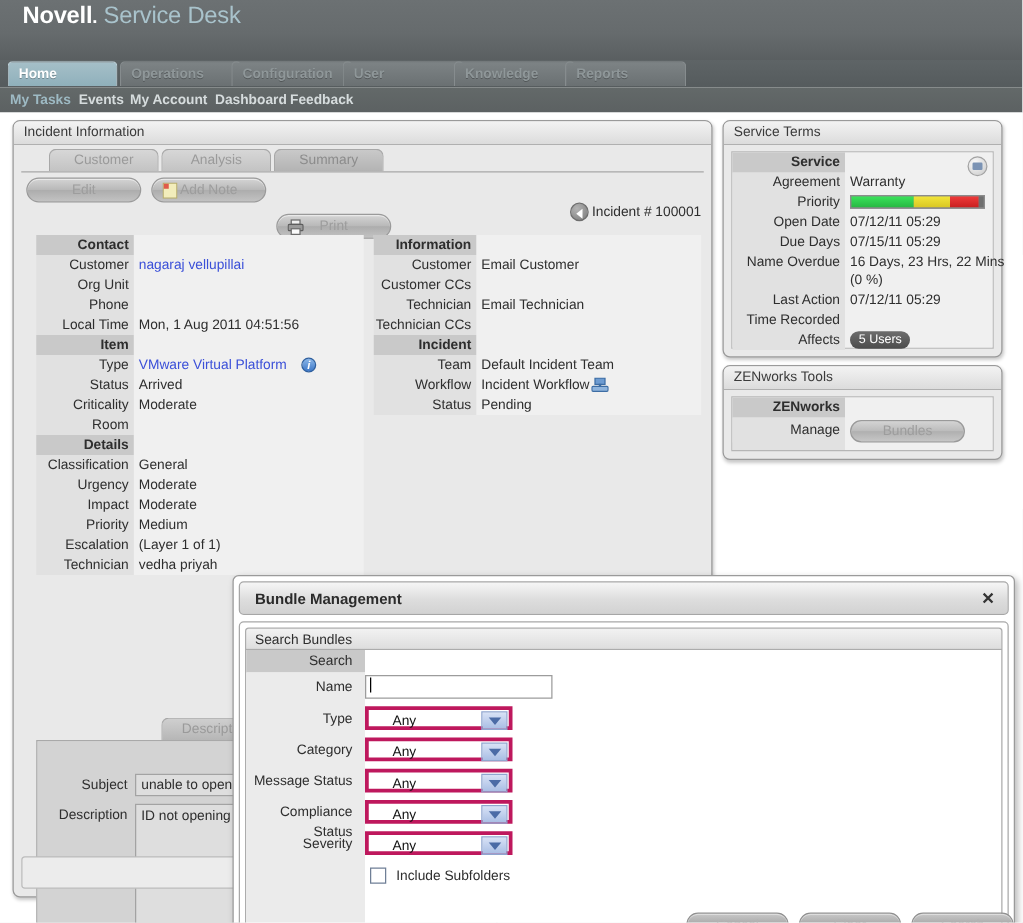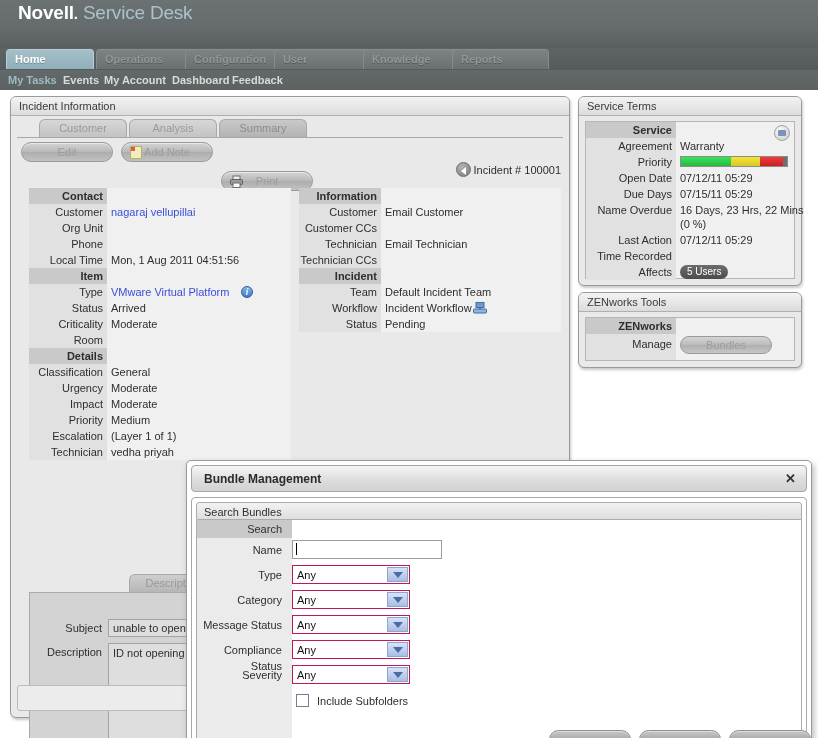--- a/index.html
+++ b/index.html
@@ -269,22 +269,22 @@
     position: absolute; left: 95px; height: 19px; width: 122px;
     background: #ffffff; border: 1px solid #9c9c9c;
     font-size: 11px; color: #111; padding-left: 3px; line-height: 17px;
   }
   .caret {
     display: inline-block; width: 1px; height: 12px; background: #000;
     vertical-align: -2px;
   }
   .f-sel {
     position: absolute; left: 95px; height: 19px; width: 118px;
-    background: #ffffff; border: 1px solid #be185d;
-    font-size: 11px; color: #111; line-height: 18px; padding-left: 4px;
+    background: #ffffff; border: 3px solid #be185d;
+    font-size: 11px; color: #111; line-height: 18px; padding-left: 19px;
   }
   .f-sel .arrowbox {
     position: absolute; right: 1px; top: 1px; width: 21px; height: 15px;
     background: linear-gradient(180deg, #d8e2f6, #a9bee4);
     border: 1px solid #8fa5cf;
   }
   .f-sel .arrowbox::after {
     content: ""; position: absolute; left: 5px; top: 4px;
     width: 0; height: 0;
     border-left: 5px solid transparent; border-right: 5px solid transparent;

